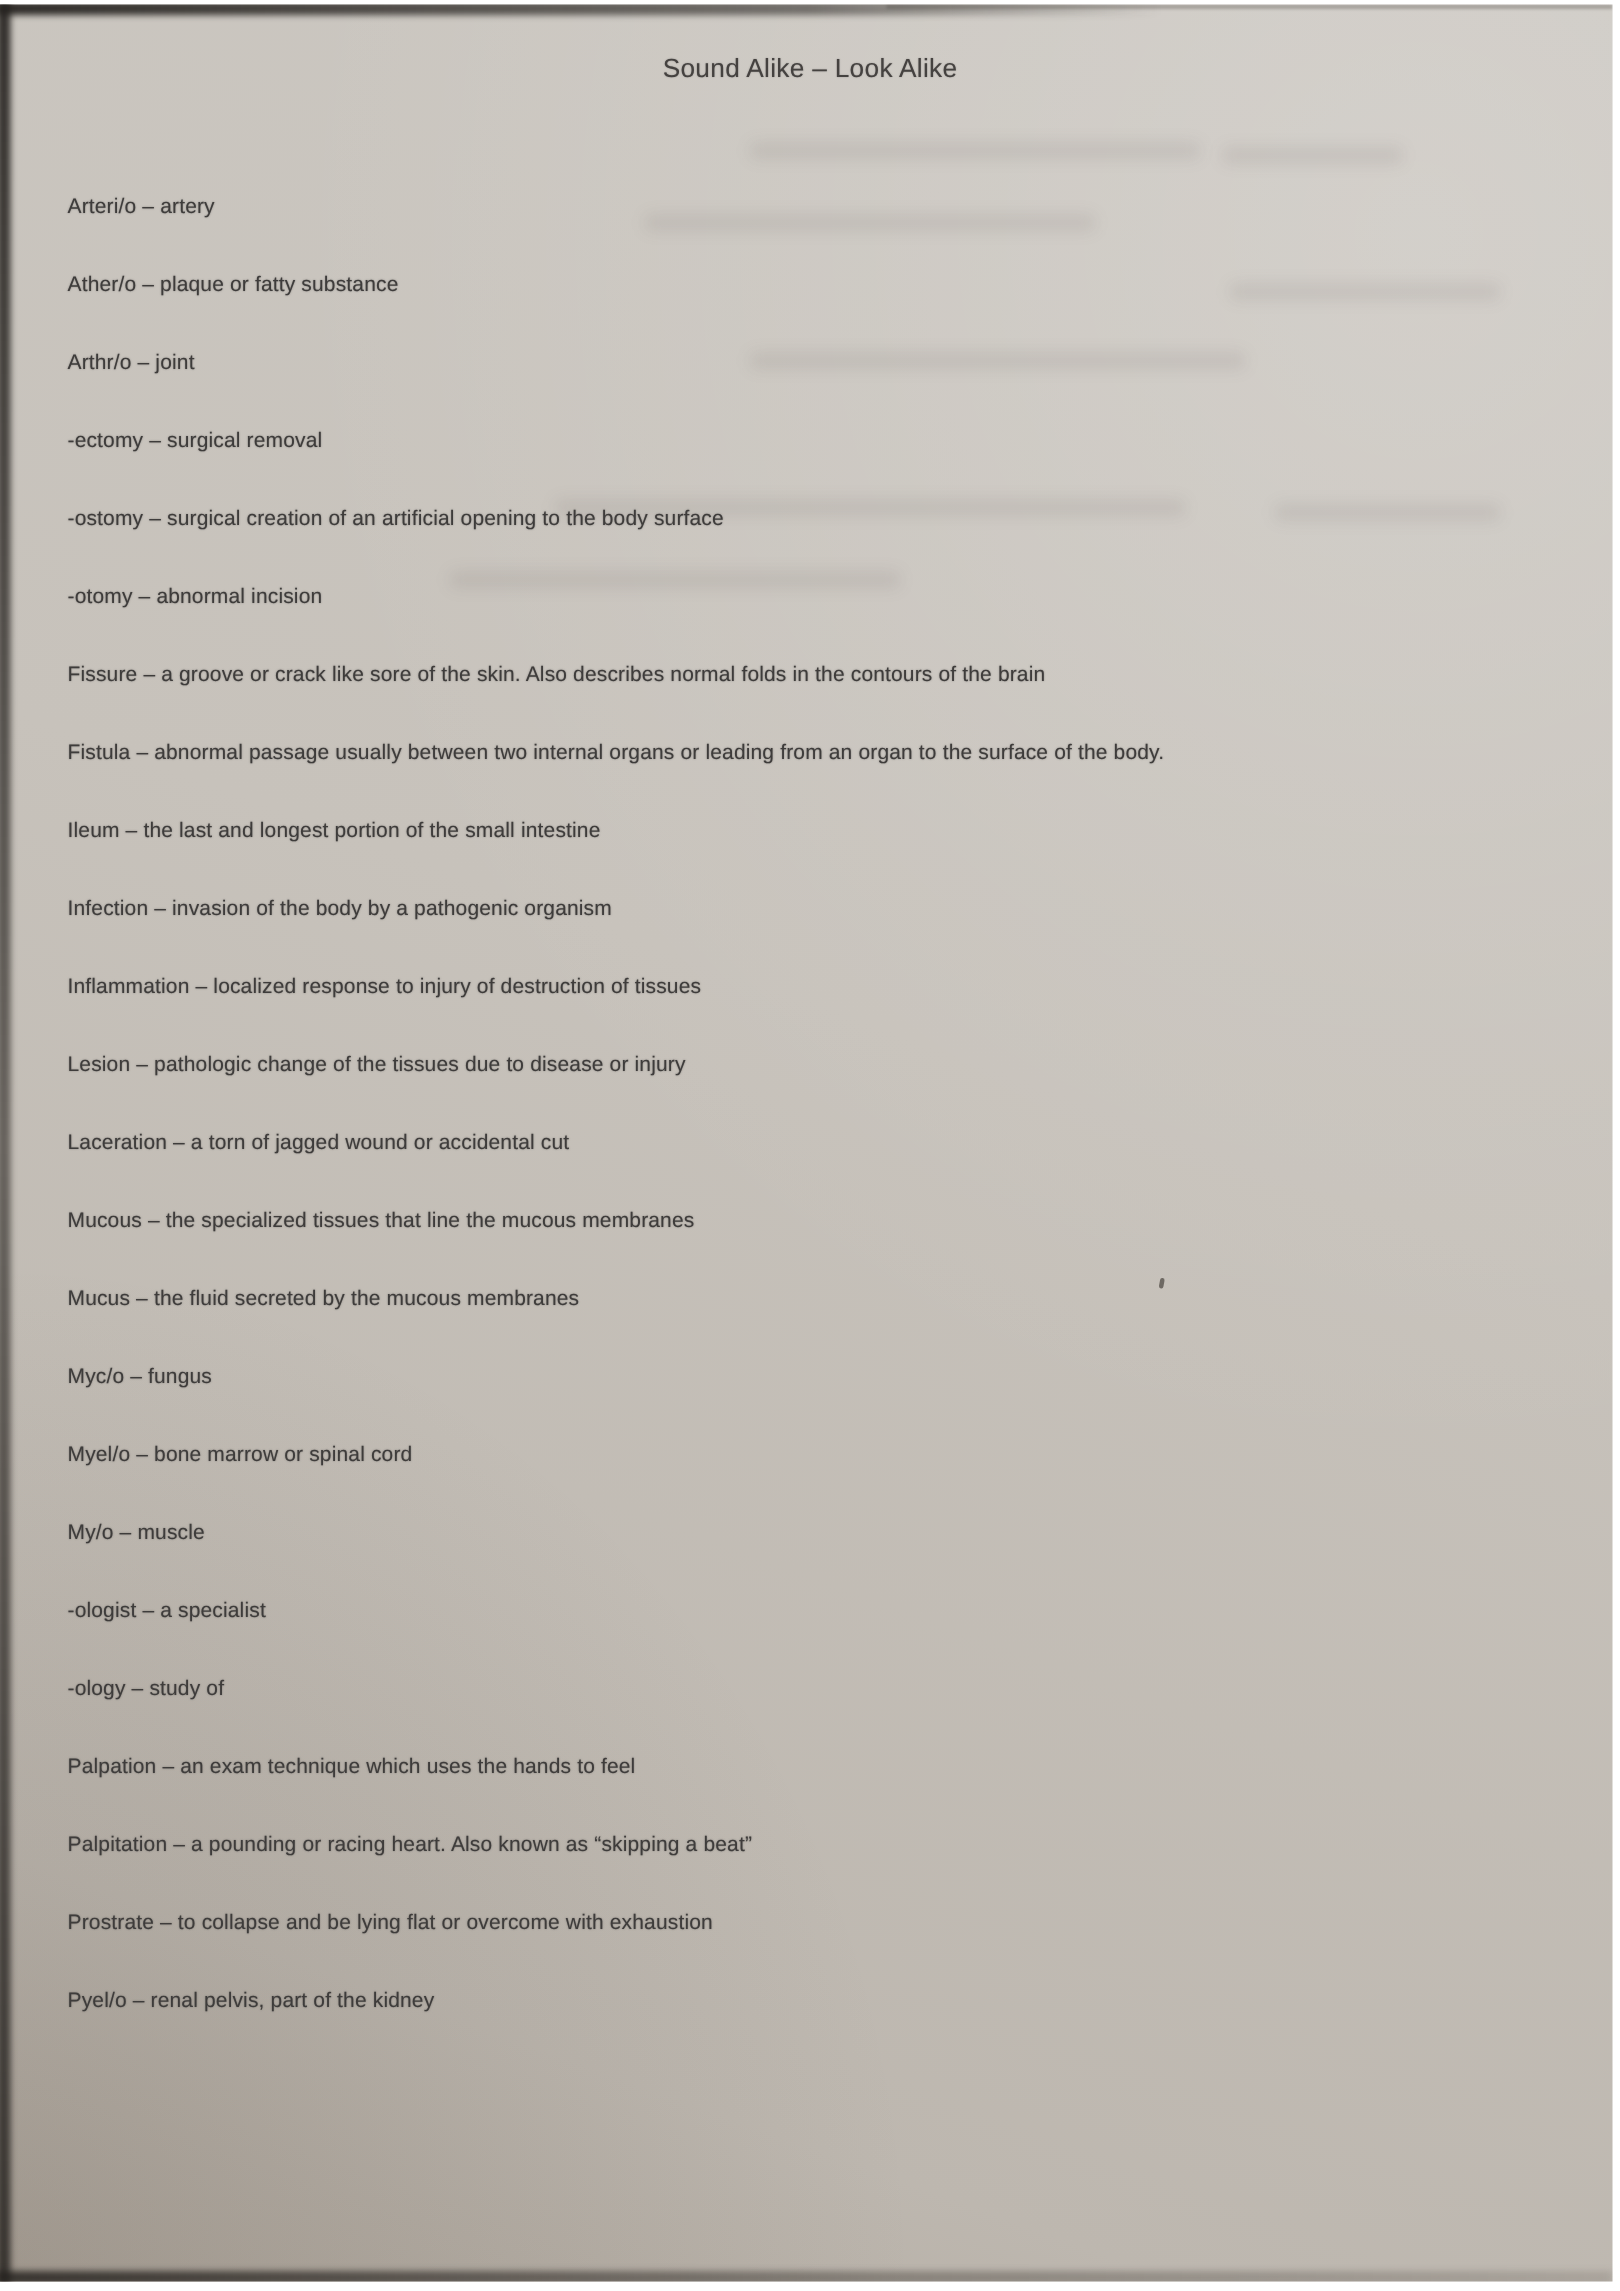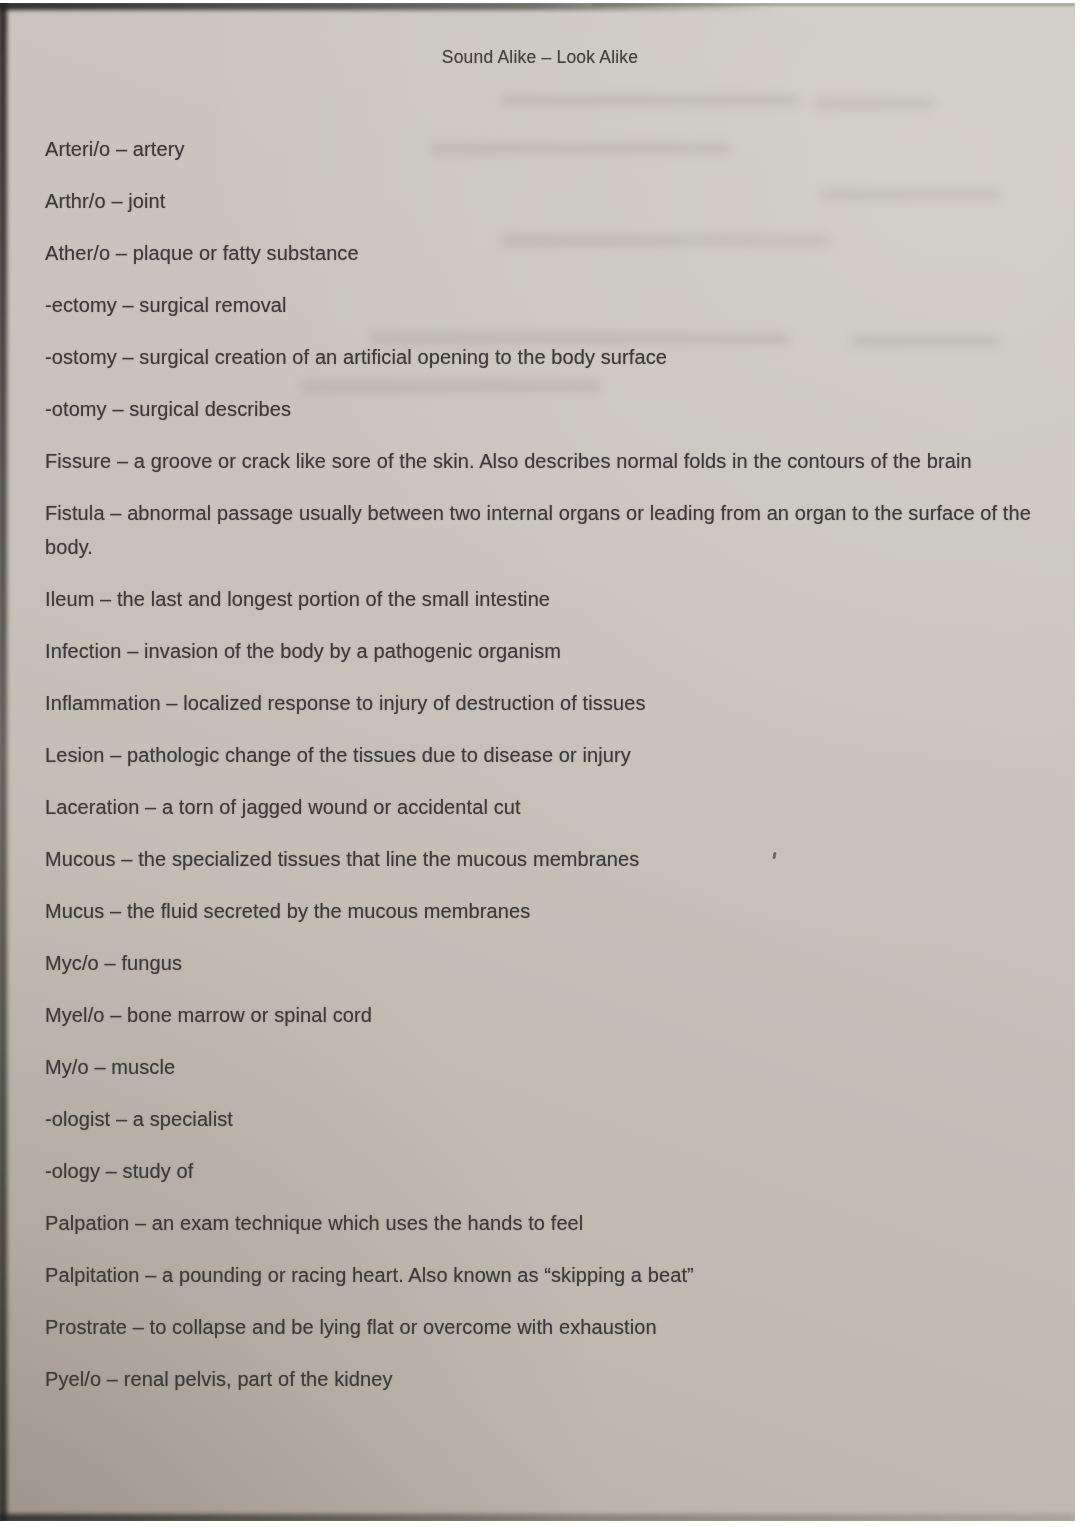--- a/index.html
+++ b/index.html
@@ -64,33 +64,33 @@
     left: 773px; top: 849px;
     width: 3px; height: 7px;
     background: rgba(80,75,70,0.75);
     border-radius: 2px;
     transform: rotate(10deg);
   }
   
   .content {
     position: absolute;
     inset: 0;
-    padding: 44px 40px 0 45px;
+    padding: 32px 40px 0 45px;
   }
   .title {
     font-size: 17.5px;
     font-weight: 400;
     color: #454240;
     text-align: center;
     letter-spacing: 0.2px;
     margin: 0 0 64px 0;
     text-shadow: 0 0 1px rgba(62,60,59,0.45);
   }
   .entry {
-    font-size: 20px;
+    font-size: 14px;
     line-height: 34px;
     margin: 0 0 18px 0;
     color: var(--text);
     letter-spacing: 0.1px;
     text-shadow: 0 0 1.2px rgba(62,60,59,0.55);
   }
 </style>
 </head>
 <body>
 
@@ -104,25 +104,25 @@
     <div class="smudge" style="left:500px; top:232px; width:330px;"></div>
     <div class="smudge" style="left:370px; top:330px; width:420px;"></div>
     <div class="smudge" style="left:850px; top:333px; width:150px;"></div>
     <div class="smudge" style="left:300px; top:378px; width:300px;"></div>
   </div>
 
   <div class="content">
     <h1 class="title">Sound Alike – Look Alike</h1>
     <div id="entries">
         <p class="entry">Arteri/o – artery</p>
+        <p class="entry">Ather/o – plaque or fatty substance</p>
         <p class="entry">Arthr/o – joint</p>
-        <p class="entry">Ather/o – plaque or fatty substance</p>
         <p class="entry">-ectomy – surgical removal</p>
         <p class="entry">-ostomy – surgical creation of an artificial opening to the body surface</p>
-        <p class="entry">-otomy – surgical describes</p>
+        <p class="entry">-otomy – abnormal incision</p>
         <p class="entry">Fissure – a groove or crack like sore of the skin. Also describes normal folds in the contours of the brain</p>
         <p class="entry">Fistula – abnormal passage usually between two internal organs or leading from an organ to the surface of the body.</p>
         <p class="entry">Ileum – the last and longest portion of the small intestine</p>
         <p class="entry">Infection – invasion of the body by a pathogenic organism</p>
         <p class="entry">Inflammation – localized response to injury of destruction of tissues</p>
         <p class="entry">Lesion – pathologic change of the tissues due to disease or injury</p>
         <p class="entry">Laceration – a torn of jagged wound or accidental cut</p>
         <p class="entry">Mucous – the specialized tissues that line the mucous membranes</p>
         <p class="entry">Mucus – the fluid secreted by the mucous membranes</p>
         <p class="entry">Myc/o – fungus</p>

